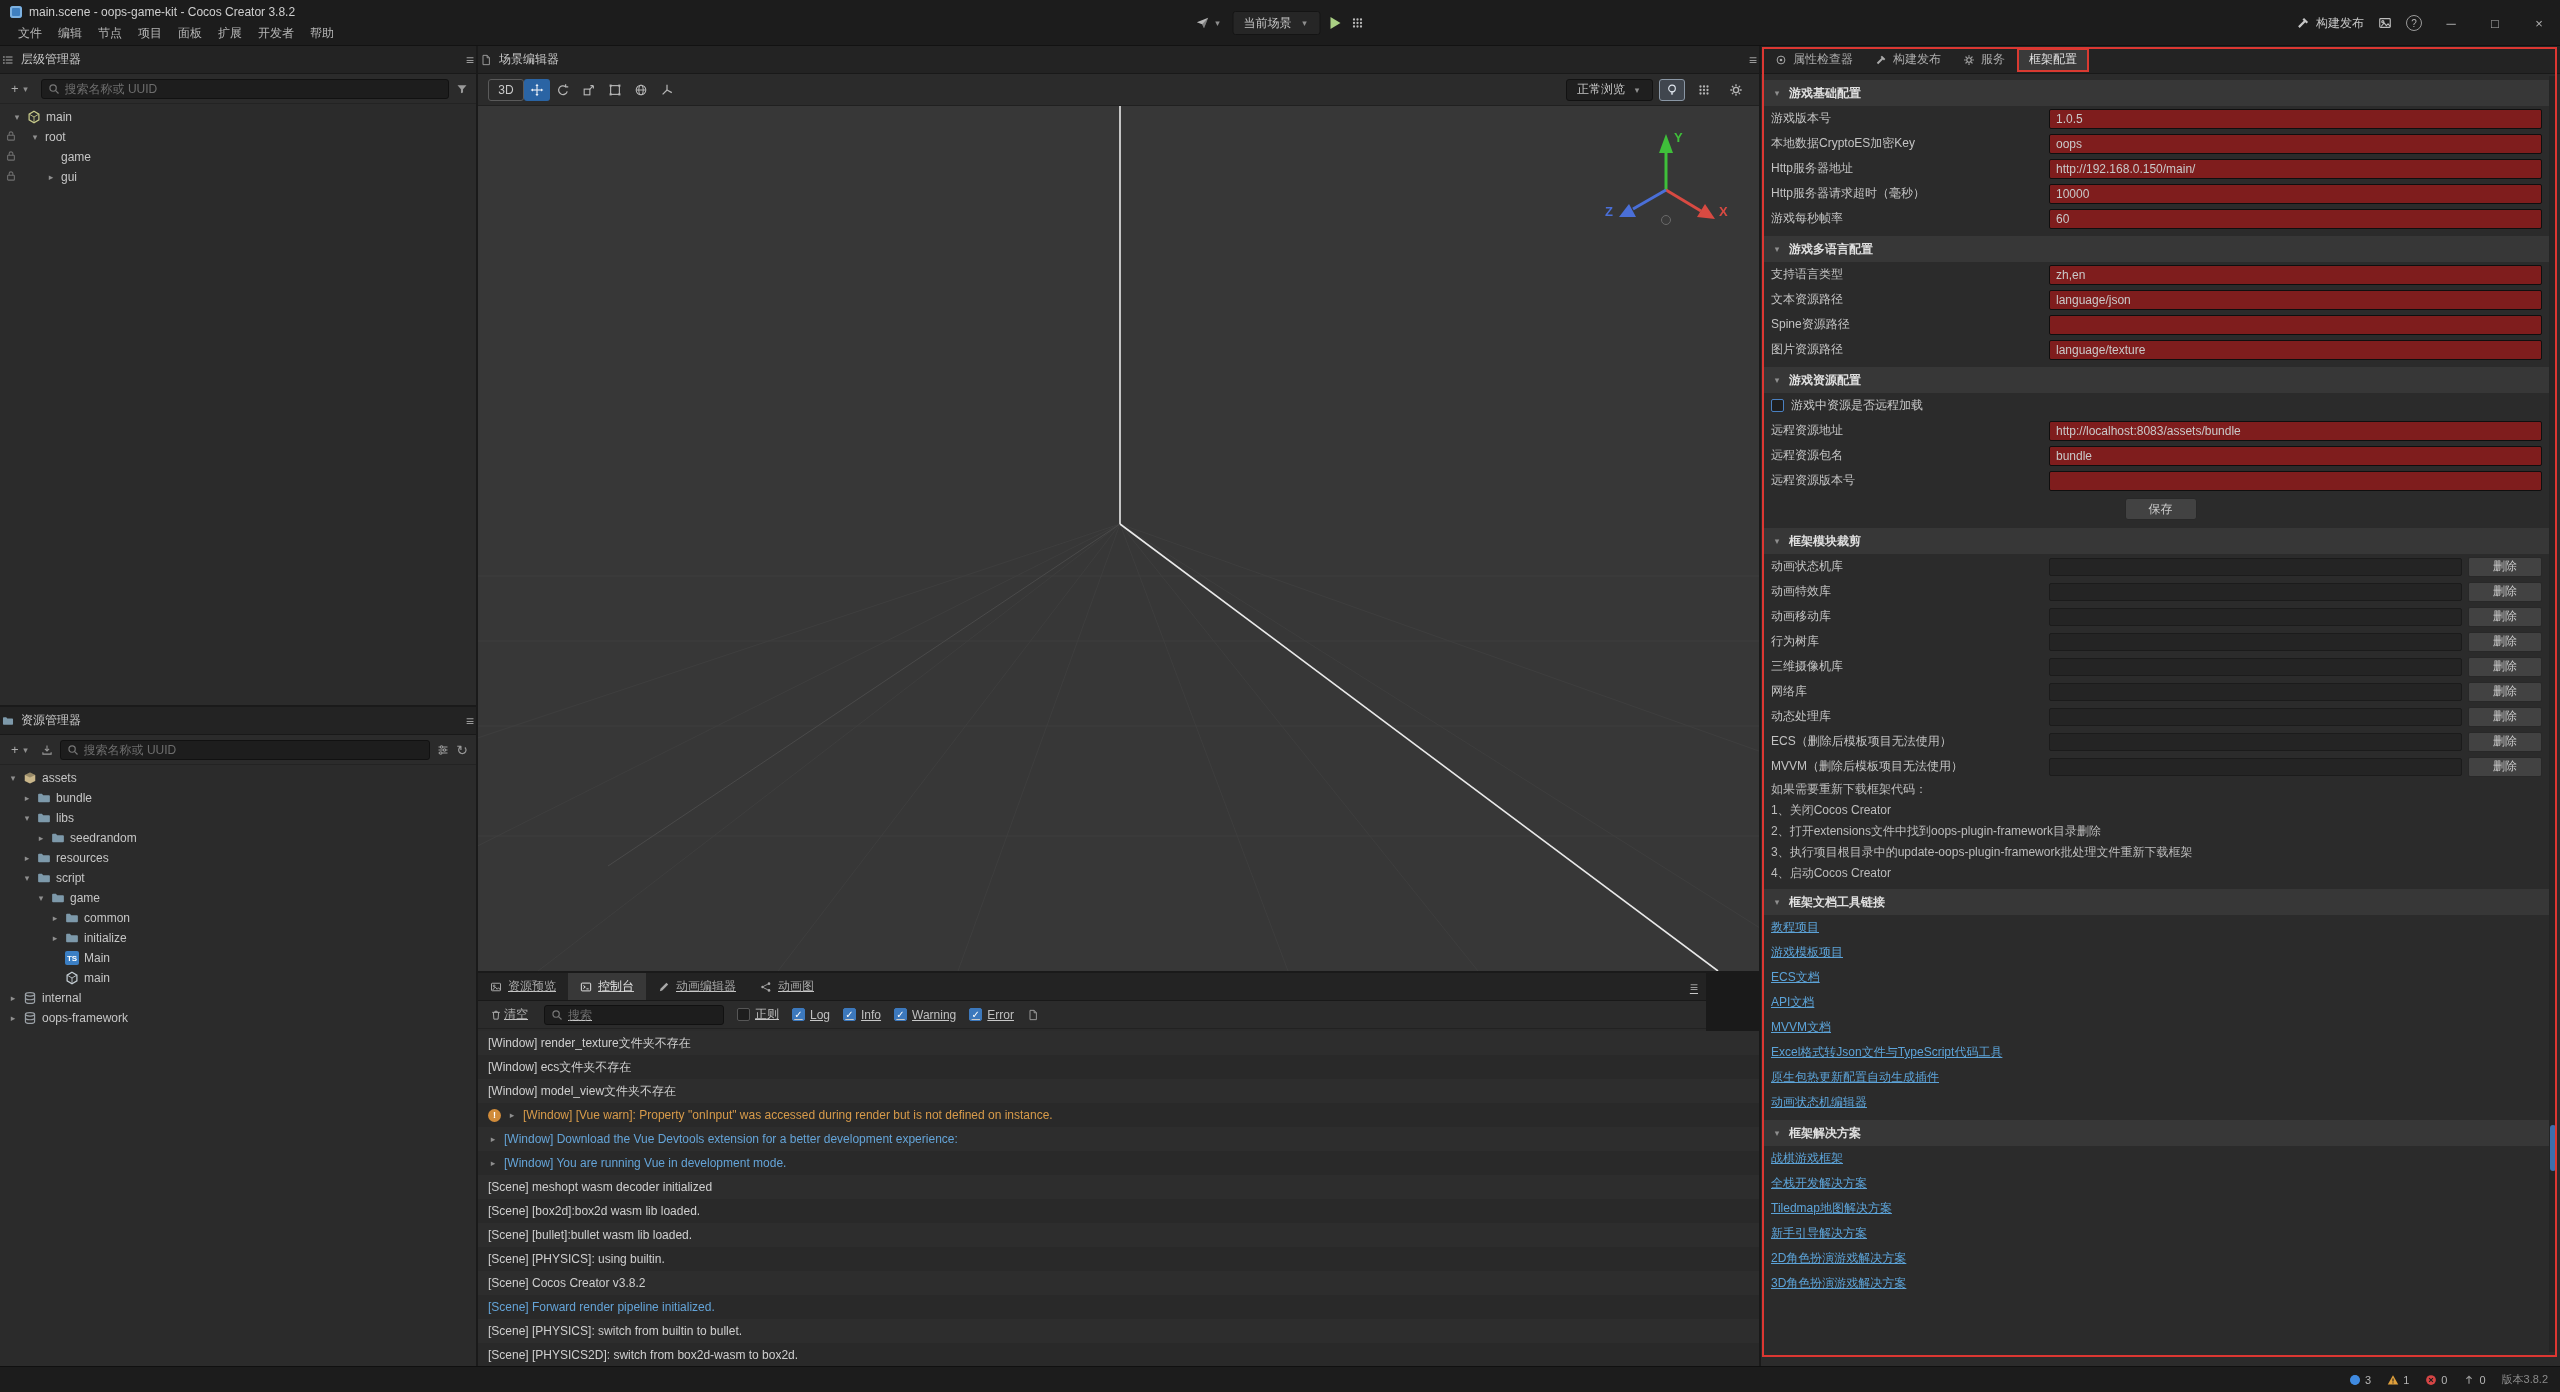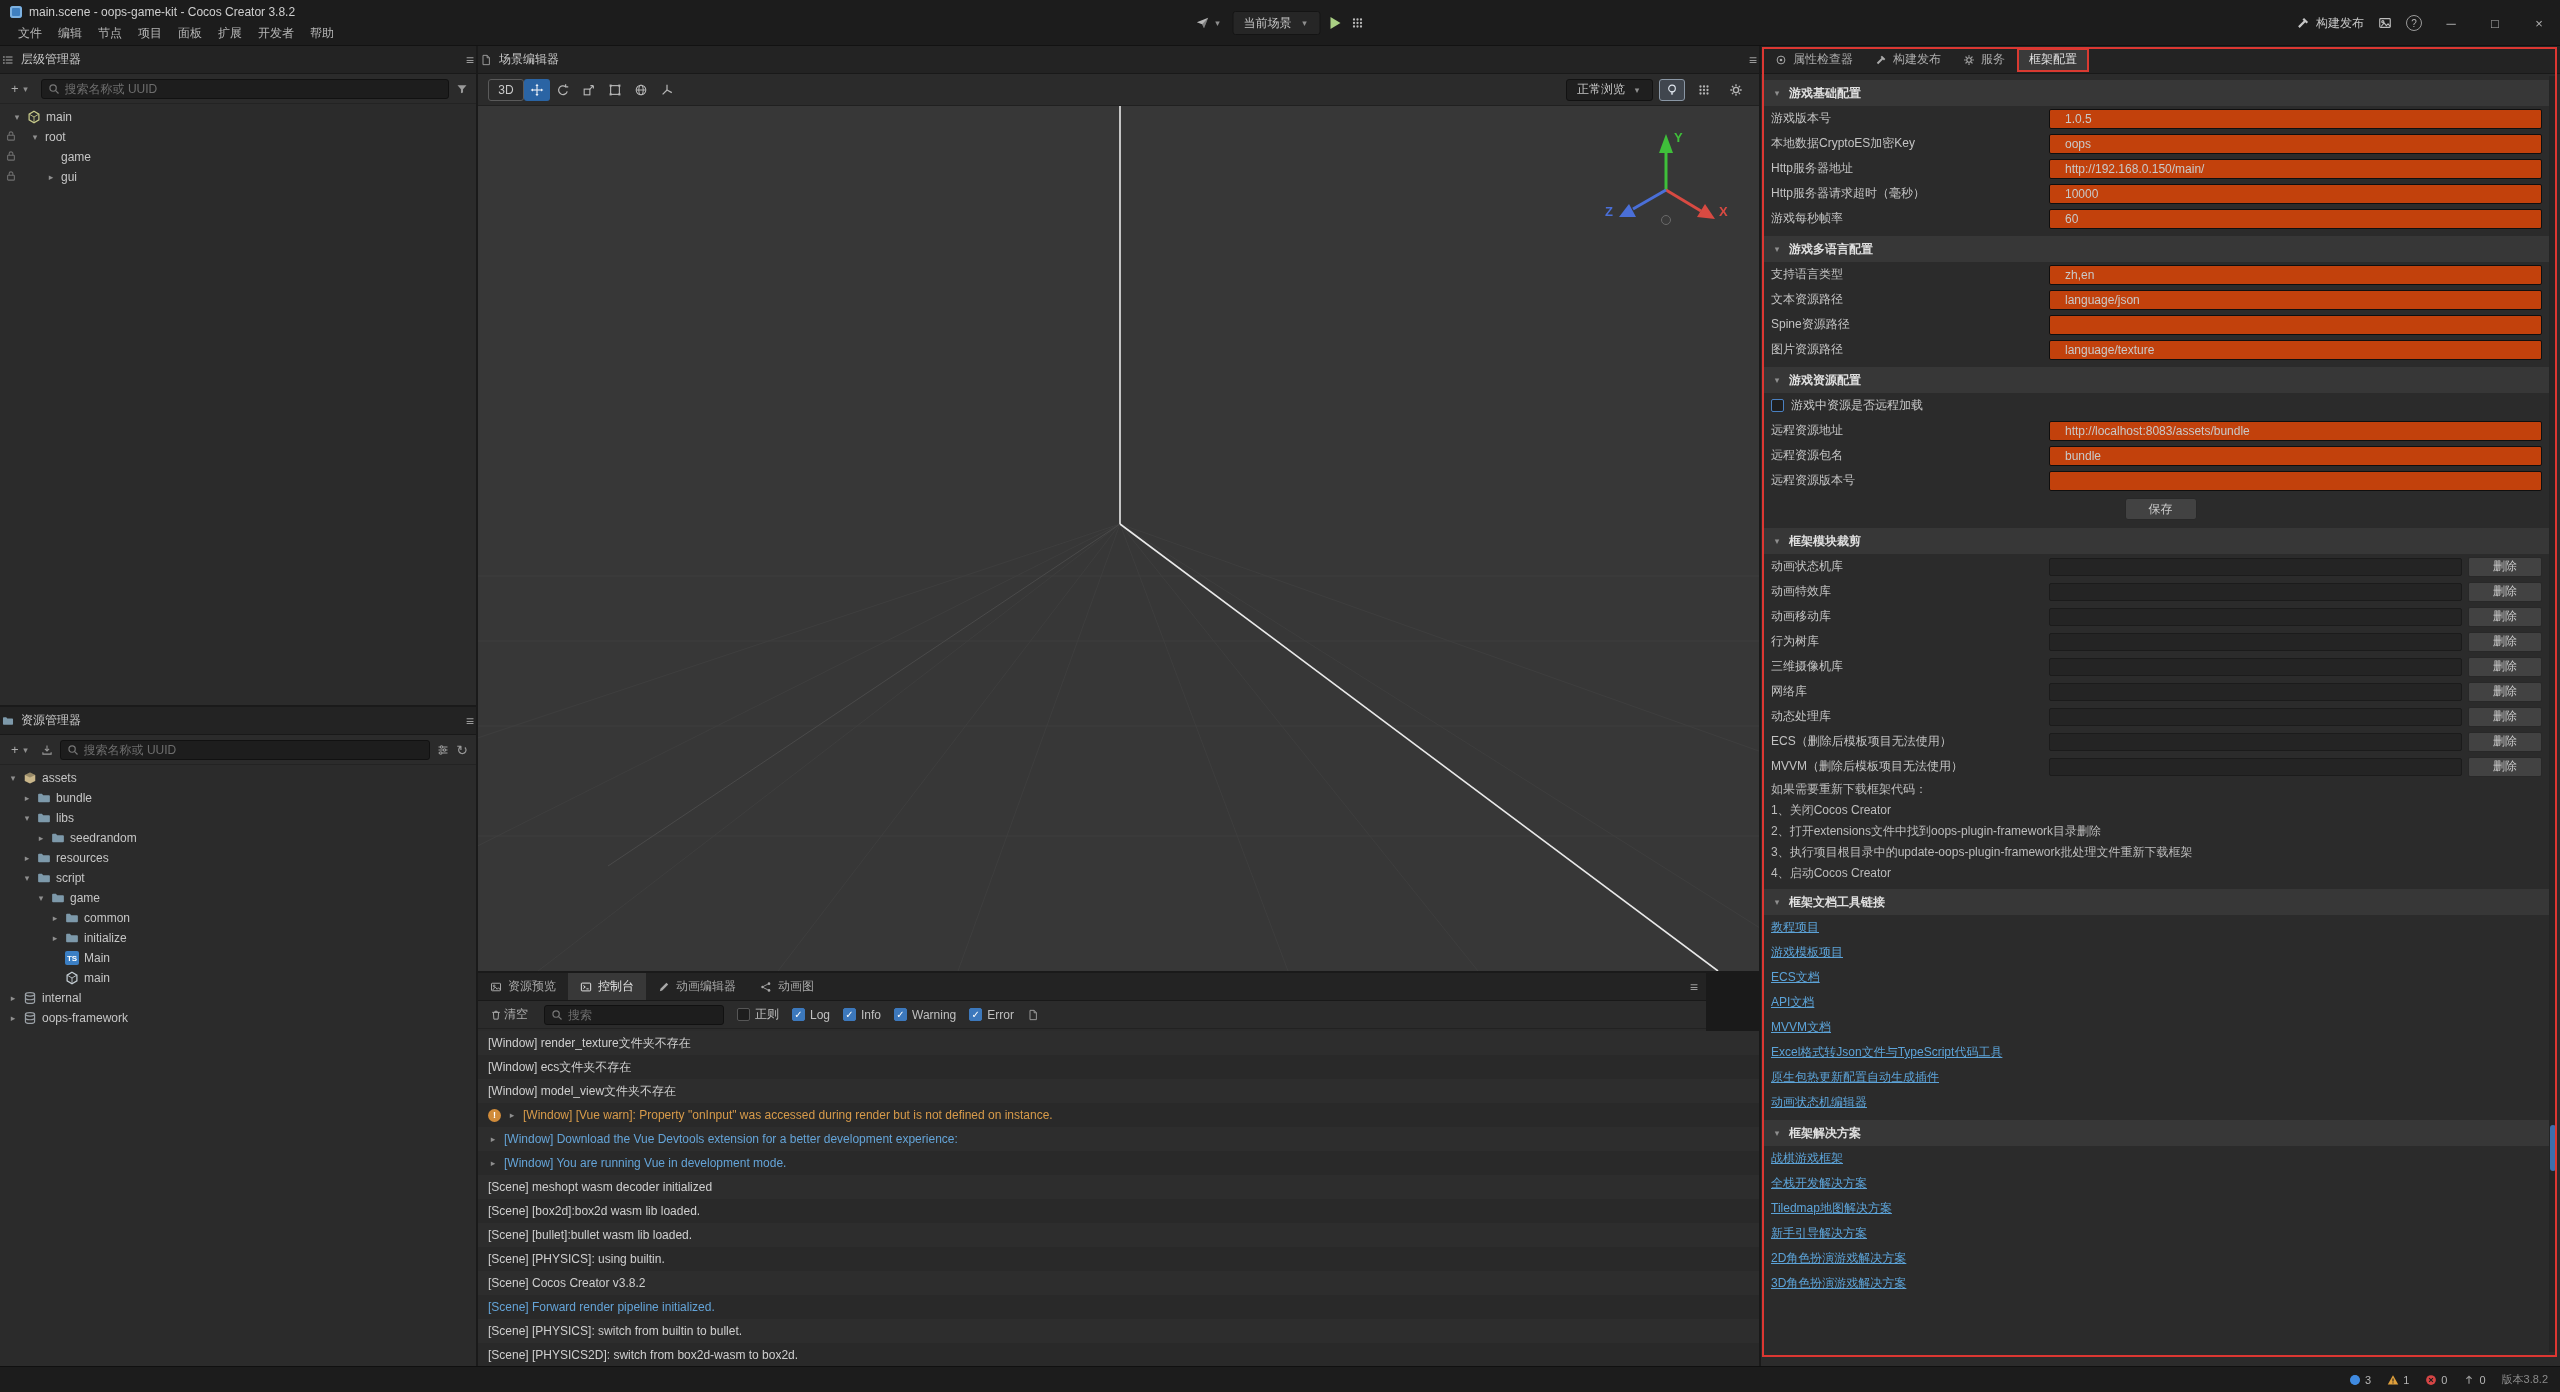--- a/index.html
+++ b/index.html
@@ -38,21 +38,21 @@
 .tree { padding-top:3px; }
 .tree-row { height:20px; display:flex; align-items:center; gap:5px; position:relative; color:#c6c6c6; }
 .lock-gutter { position:absolute; left:5px; top:3px; color:#6f6f6f; }
 .ts-badge { width:14px; height:14px; background:#3b7fc4; border-radius:2px; color:#fff; font-size:8px; font-weight:bold; display:flex; align-items:center; justify-content:center; flex:none; }
 .c-folder { color:#7d99aa; } .c-box { color:#c9b68a; } .c-db { color:#9aa0a6; } .c-hex { color:#c4cdd3; } .c-hexy { color:#c6c98a; }
 
 
 .panel-hierarchy { left:0; top:46px; width:478px; height:659px; border-right:2px solid #1a1a1a; }
 .panel-assets { left:0; top:705px; width:478px; height:661px; border-top:2px solid #1a1a1a; border-right:2px solid #1a1a1a; }
 .panel-scene { left:478px; top:46px; width:1281px; height:925px; }
-.panel-console { left:478px; top:971px; width:1228px; height:395px; border-top:2px solid #1a1a1a; }
+.panel-console { left:478px; top:971px; width:1228px; height:395px; border-top:2px solid #1a1a1a;text-decoration:underline; }
 .panel-inspector { left:1759px; top:46px; width:801px; height:1320px; border-left:2px solid #1a1a1a; }
 
 
 .scene-toolbar { height:32px; display:flex; align-items:center; padding:0 10px; border-bottom:1px solid #202020; background:#2b2b2b; }
 .mode-btn { min-width:36px; height:22px; border:1px solid #5a5a5a; border-radius:3px; display:flex; align-items:center; justify-content:center; color:#c9c9c9; padding:0 7px; }
 .tool-ic { width:26px; height:22px; display:flex; align-items:center; justify-content:center; border-radius:3px; color:#b5b5b5; }
 .tool-ic.active { background:#2a64a4; color:#e8eef5; }
 .tool-toggle { border:1px solid #8a97a5; background:#40464e; color:#dfe6ee; }
 .st-right { margin-left:auto; display:flex; align-items:center; gap:6px; }
 .view-select { height:22px; background:#1f1f1f; border:1px solid #121212; border-radius:3px; display:flex; align-items:center; gap:7px; padding:0 10px; color:#c5c5c5; }
@@ -80,21 +80,21 @@
 
 
 .insp-tabs { height:28px; background:#232323; display:flex; align-items:center; border-bottom:1px solid #191919; padding-left:3px; }
 .insp-tab { height:24px; margin:0 1px; padding:0 10px; display:flex; align-items:center; gap:6px; color:#ababab; }
 .insp-tab.active { background:#3a3a3a; border:2px solid #da3a31; color:#e2e2e2; }
 .insp-body { position:absolute; left:0; right:0; top:28px; bottom:0; padding-top:6px; overflow:hidden; background:#2b2b2b; }
 .section-header { height:26px; margin:0 3px; background:#373737; display:flex; align-items:center; gap:7px; padding:0 8px; color:#e0e0e0; font-weight:bold; }
 .sec-gap { height:5px; }
 .cfg-row { height:25px; display:flex; align-items:center; padding-left:10px; }
 .cfg-label { width:278px; flex:none; color:#c3c3c3; }
-.cfg-input { flex:1; margin-right:18px; height:20px; background:#c2410c; border:1px solid #0f0f0f; border-radius:2px; color:#c9c9c9; padding:0 15px; font-family:inherit; font-size:12px; outline:none; }
+.cfg-input { flex:1; margin-right:18px; height:20px; background:#7f1d1d; border:1px solid #0f0f0f; border-radius:2px; color:#c9c9c9; padding:0 6px; font-family:inherit; font-size:12px; outline:none; }
 .mod-strip { flex:1; height:18px; background:#242424; border:1px solid #1b1b1b; border-radius:2px; margin-right:6px; }
 .del-btn { width:74px; height:20px; margin-right:18px; background:#424242; border:1px solid #282828; border-radius:2px; color:#c9c9c9; font-size:12px; font-family:inherit; }
 .save-btn { display:block; margin:5px auto 3px; width:72px; height:22px; background:#424242; border:1px solid #282828; border-radius:3px; color:#cbcbcb; font-size:12px; font-family:inherit; }
 .note-line { line-height:21px; padding-left:10px; color:#bdbdbd; white-space:nowrap; }
 .link-row { height:25px; display:flex; align-items:center; padding-left:10px; }
 .ext-link { color:#5ca3d8; text-decoration:underline; cursor:pointer; }
 .red-overlay { position:absolute; left:1px; right:3px; top:1px; height:1310px; border:2px solid #dc3732; pointer-events:none; z-index:6; }
 .insp-scroll { position:absolute; right:3px; top:30px; bottom:14px; width:8px; background:#242424; z-index:5; }
 .insp-thumb { position:absolute; left:1px; top:1049px; width:6px; height:46px; background:#3d6fae; border-radius:3px; }
 

